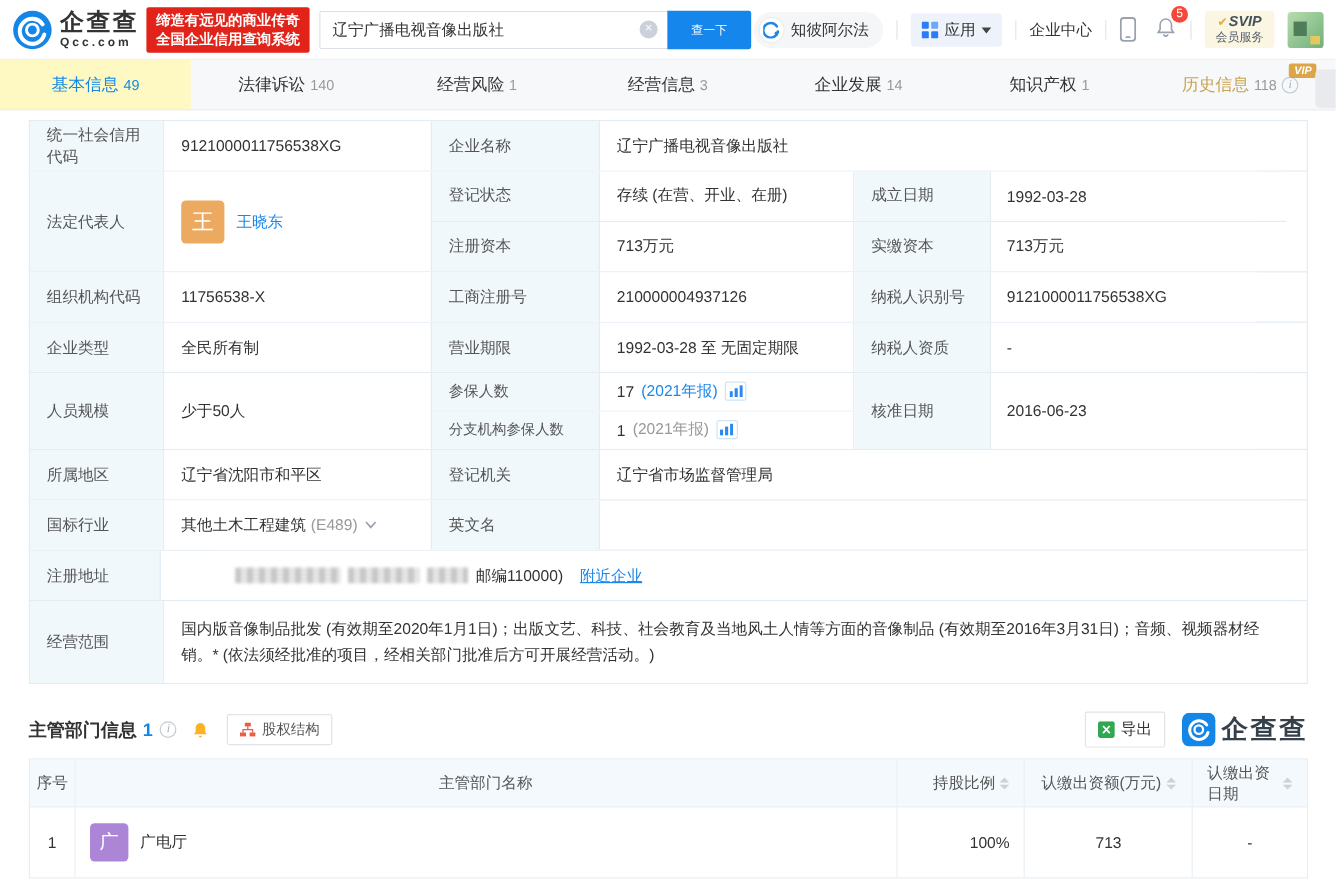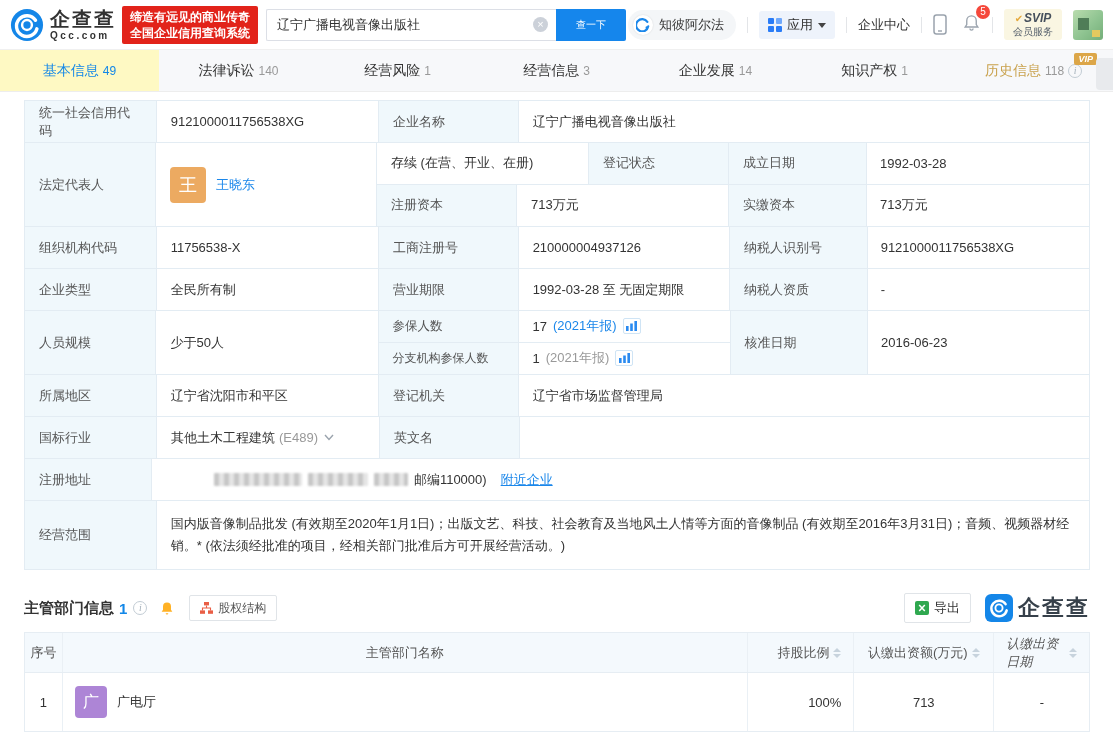--- a/index.html
+++ b/index.html
@@ -69,21 +69,21 @@
 
   
   .info-table { position:absolute; left:24px; top:100px; width:1066px; border:1px solid #e3ecf3; }
   .irow { display:flex; border-bottom:1px solid #e3ecf3; }
   .irow:last-child { border-bottom:none; }
   .cell { display:flex; align-items:center; padding:0 14px; border-right:1px solid #e3ecf3;
     font-size:13px; min-height:100%; }
   .cell.last { border-right:none; }
   .lbl { background:#f0f8fc; color:#555; }
   .val { background:#fff; color:#333; }
-  .c1{width:132px;} .c2{width:223px;} .c3{width:140px;} .c4{width:212px;} .c5{width:138px;} .c6{width:222px;padding-left:13px;}
+  .c1{width:112px;} .c2{width:223px;} .c3{width:140px;} .c4{width:212px;} .c5{width:114px;} .c6{width:222px;padding-left:13px;}
   .span-right { width:712px; }
   .h42{height:42px;} .h84{height:84px;} .h64{height:64px;} .h68{height:68px;} .h32{height:32px;}
   .subblock { display:flex; flex-direction:column; }
   .subrow { display:flex; border-bottom:1px solid #e3ecf3; }
   .subrow:last-child { border-bottom:none; }
   .link { color:#1b87ea; cursor:pointer; }
   .gray { color:#999; }
   .rep-avatar { width:36px; height:36px; border-radius:4px; background:#ecaa61; color:#fff; font-size:18px;
     display:flex; align-items:center; justify-content:center; margin-right:10px; cursor:pointer; }
   .chart-ic { display:inline-flex; align-items:center; justify-content:center; width:18px; height:16px;
@@ -106,21 +106,21 @@
   .btn-export { height:30px; font-size:13px; color:#333; }
   .qcc-mini { display:flex; align-items:center; gap:5px; }
   .qcc-mini-name { font-size:22px; font-weight:bold; color:#36404a; letter-spacing:2px; }
 
   
   .sup-table { position:absolute; left:24px; top:632px; width:1066px; border:1px solid #e6edf3; }
   .sup-row { display:flex; }
   .sup-row.head { height:40px; background:#f4f9fd; border-bottom:1px solid #e6edf3; }
   .sup-row.body { height:58px; background:#fff; }
   .scell { display:flex; align-items:center; padding:0 12px; border-right:1px solid #eaf0f5; font-size:13px; }
-  .scell.last { border-right:none;font-style:italic; }
+  .scell.last { border-right:none; }
   .s-idx{width:38px; justify-content:center; padding:0;}
   .s-name{width:686px;}
   .s-name.center{justify-content:center;}
   .s-ratio{width:107px; justify-content:flex-end;}
   .s-amt{width:140px; justify-content:center;}
   .s-date{width:95px; justify-content:center;}
   .head .scell{ color:#555; }
   .sort { display:inline-flex; flex-direction:column; margin-left:4px; gap:2px; cursor:pointer; }
   .sort i { display:block; width:0; height:0; border-left:4px solid transparent; border-right:4px solid transparent; }
   .sort .up { border-bottom:4px solid #c7d3dd; }
@@ -244,22 +244,22 @@
   </div>
 
   <div class="irow h84">
     <div class="cell lbl c1">法定代表人</div>
     <div class="cell val c2">
       <span class="rep-avatar">王</span>
       <span class="link">王晓东</span>
     </div>
     <div class="subblock span-right">
       <div class="subrow h42">
+        <div class="cell lbl c3">登记状态</div>
         <div class="cell val c4">存续 (在营、开业、在册)</div>
-        <div class="cell lbl c3">登记状态</div>
         <div class="cell lbl c5">成立日期</div>
         <div class="cell val c6 last">1992-03-28</div>
       </div>
       <div class="subrow h42">
         <div class="cell lbl c3">注册资本</div>
         <div class="cell val c4">713万元</div>
         <div class="cell lbl c5">实缴资本</div>
         <div class="cell val c6 last">713万元</div>
       </div>
     </div>

